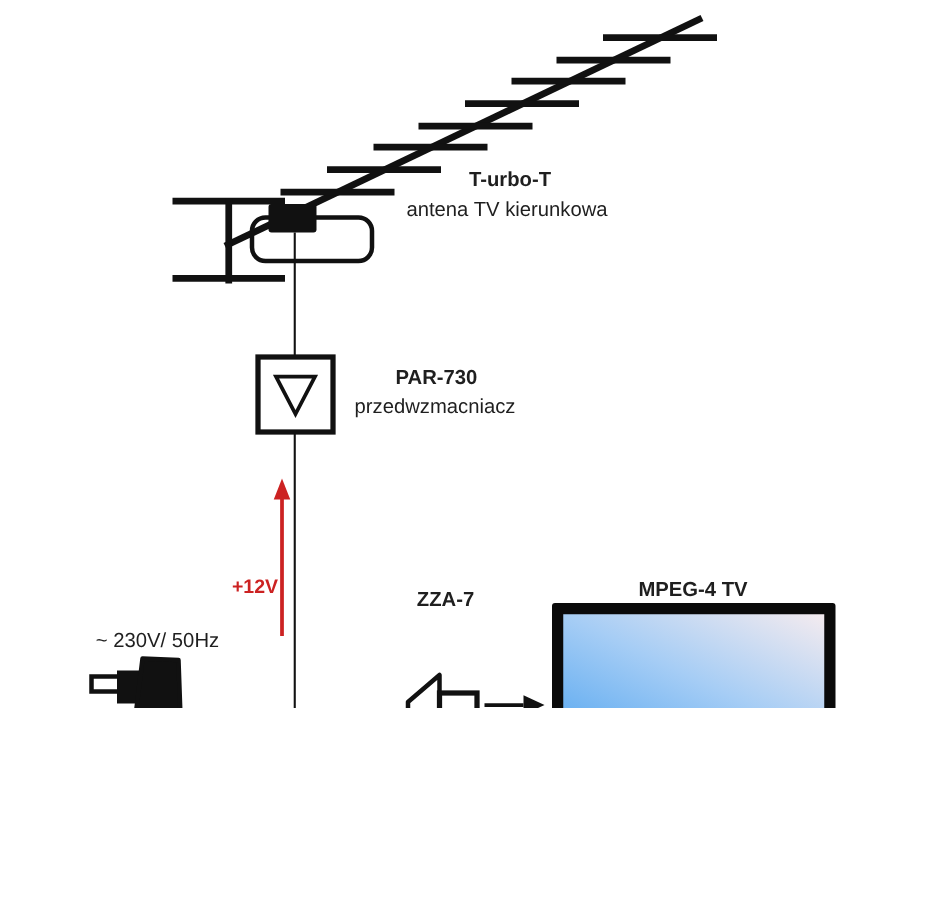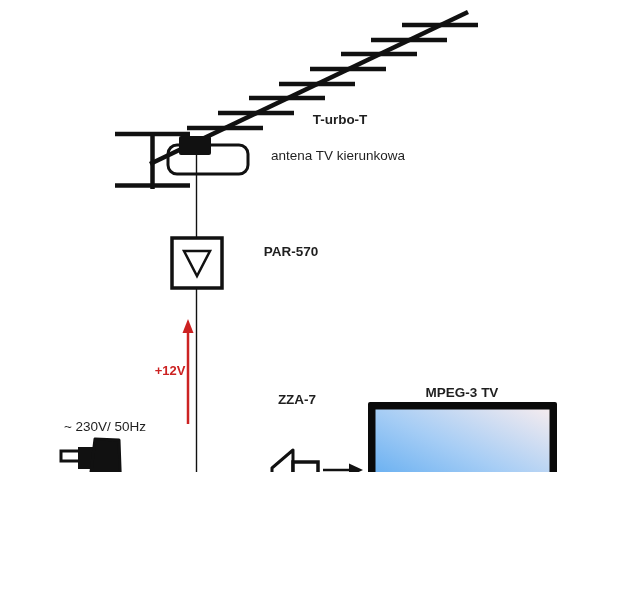--- a/index.html
+++ b/index.html
@@ -4,21 +4,21 @@
 <style>
   html,body{margin:0;padding:0;background:#fff;}
   #canvas{
     position:relative;width:624px;height:472px;background:#ffffff;overflow:hidden;
     font-family:"Liberation Sans", sans-serif;color:#1f1f1f;
   }
   #lineart{position:absolute;left:0;top:0;}
   .lbl{position:absolute;white-space:nowrap;transform:translateX(-50%);
        font-size:13.5px;line-height:1.25;text-align:center;color:#1f1f1f;}
   .b{font-weight:700;}
-  .red{color:#cc2222;font-weight:700;font-size:13px;}
+  .red{color:#cc2222;font-weight:700;font-size:13px;margin-top:20px;}
 </style>
 </head>
 <body>
 
 <div id="canvas">
 
   <svg id="lineart" width="624" height="608" viewBox="0 0 624 608">
     <defs>
       <linearGradient id="scr" x1="0" y1="1" x2="1" y2="0">
         <stop offset="0" stop-color="#58a8f0"></stop>
@@ -92,26 +92,27 @@
     </g>
 
     <g>
       <rect x="368" y="402" width="189" height="100" rx="2" fill="#0a0a0a"></rect>
       <rect x="375.5" y="409.5" width="174" height="85" fill="url(#scr)"></rect>
       <rect x="412" y="505" width="100" height="8" fill="#0a0a0a"></rect>
     </g>
   </svg>
 
   <div class="lbl b" style="left:340px;top:112px;">T-urbo-T</div>
-  <div class="lbl" style="left:338px;top:132px;margin-top:16px;">antena TV kierunkowa</div>
+  <div class="lbl" style="left:338px;top:132px;">antena TV kierunkowa</div>
 
-  <div class="lbl b" style="left:291px;top:244px;">PAR-570</div>
+  <div class="lbl b" style="left:291px;top:244px;">PAR-730</div>
+  <div class="lbl" style="left:290px;top:263px;">przedwzmacniacz</div>
 
   <div class="lbl red" style="left:170px;top:363px;">+12V</div>
 
   <div class="lbl" style="left:105px;top:419px;">~ 230V/ 50Hz</div>
 
   <div class="lbl b" style="left:297px;top:392px;">ZZA-7</div>
 
-  <div class="lbl b" style="left:462px;top:385px;">MPEG-3 TV</div>
+  <div class="lbl b" style="left:462px;top:385px;">MPEG-4 TV</div>
 
   <div class="lbl red" style="left:171px;top:581px;">+12V</div>
 </div>
 
 </body></html>

